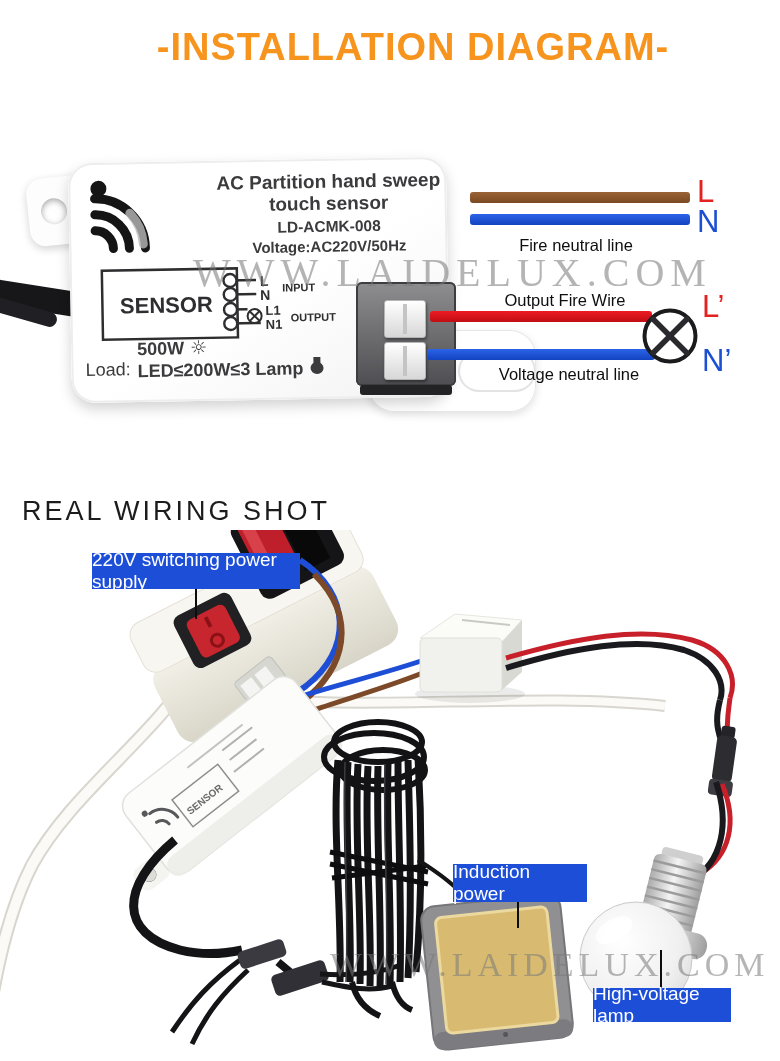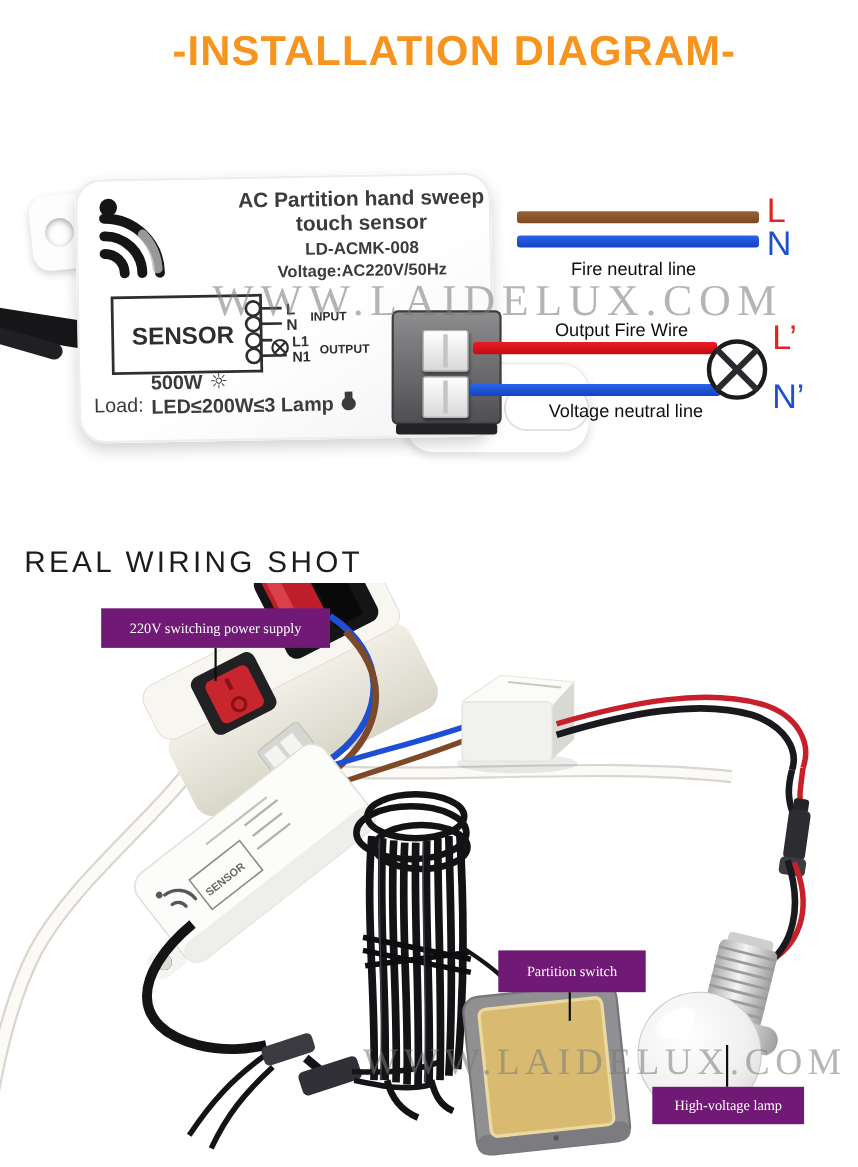--- a/index.html
+++ b/index.html
@@ -49,22 +49,22 @@
   .w-red{background:linear-gradient(180deg,#ee1b24,#c00d13);}
   .wlabel{position:absolute;font-size:16.5px;color:#0e0e0e;text-align:center;z-index:3;}
   .termletter{position:absolute;font-size:31px;z-index:3;}
   .t-red{color:#e3231f;} .t-blue{color:#1c4fd1;}
   .lampsym{position:absolute;left:640px;top:306px;z-index:4;}
   .watermark1{position:absolute;left:193px;top:249px;z-index:6;pointer-events:none;white-space:nowrap;
     font-family:"Liberation Serif",serif;font-size:40px;letter-spacing:6px;color:rgba(118,118,118,.55);}
   
   .sec2-head{position:absolute;left:22px;top:480px;font-size:27px;font-weight:400;letter-spacing:3px;color:#1c1c1c;margin-top:16px;}
   .photo-svg{position:absolute;left:0;top:530px;z-index:1;}
-  .plabel{position:absolute;background:#701a75;color:#ffffff;display:flex;align-items:center;
-    justify-content:center;z-index:10;font-size:13px;font-family:Liberation Serif, serif;}
+  .plabel{position:absolute;background:#1d4ed8;color:#ffffff;display:flex;align-items:center;
+    justify-content:center;z-index:10;font-size:19px;}
   .pointer{position:absolute;width:2px;background:#0d0d0d;z-index:9;}
 </style>
 </head>
 <body>
 
 <div class="stage">
 
   <div class="main-title">-INSTALLATION DIAGRAM-</div>
 
   <div class="stub"></div>
@@ -309,18 +309,18 @@
       <ellipse cx="614" cy="400" rx="20" ry="11" fill="#ffffff" opacity=".85" transform="rotate(-32 614 400)"></ellipse>
     </g>
 
     <text x="330" y="446" font-family="Liberation Serif, serif" font-size="34" letter-spacing="5" fill="#7a7a7a" opacity=".55">WWW.LAIDELUX.COM</text>
   </svg>
 
   <div class="pointer" style="left:195px;top:589px;height:30px;"></div>
   <div class="plabel" style="left:92px;top:553px;width:208px;height:36px;">220V switching power supply</div>
 
   <div class="pointer" style="left:517px;top:902px;height:26px;"></div>
-  <div class="plabel" style="left:453px;top:864px;width:134px;height:38px;">Partition switch</div>
+  <div class="plabel" style="left:453px;top:864px;width:134px;height:38px;">Induction power</div>
 
   <div class="pointer" style="left:660px;top:950px;height:38px;"></div>
   <div class="plabel" style="left:593px;top:988px;width:138px;height:34px;">High-voltage lamp</div>
 
 </div>
 
 </body></html>

